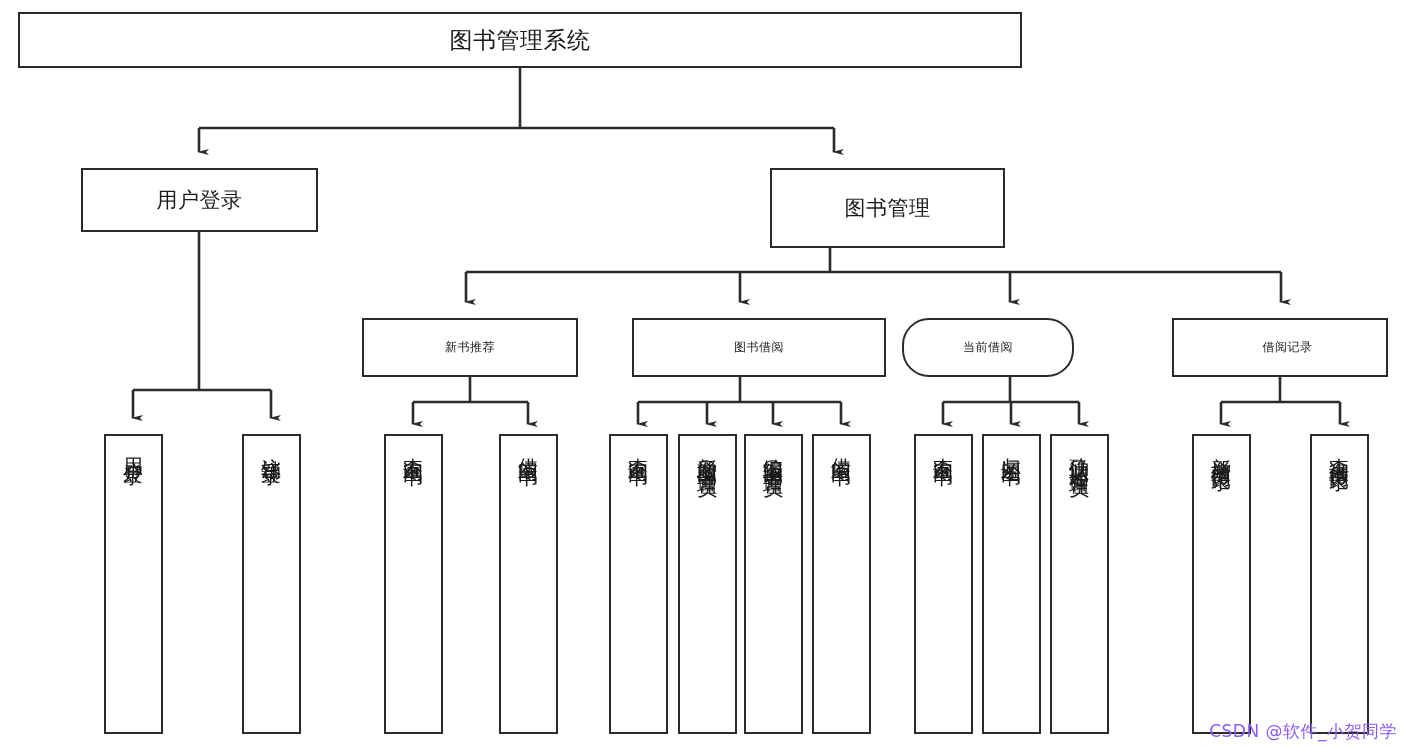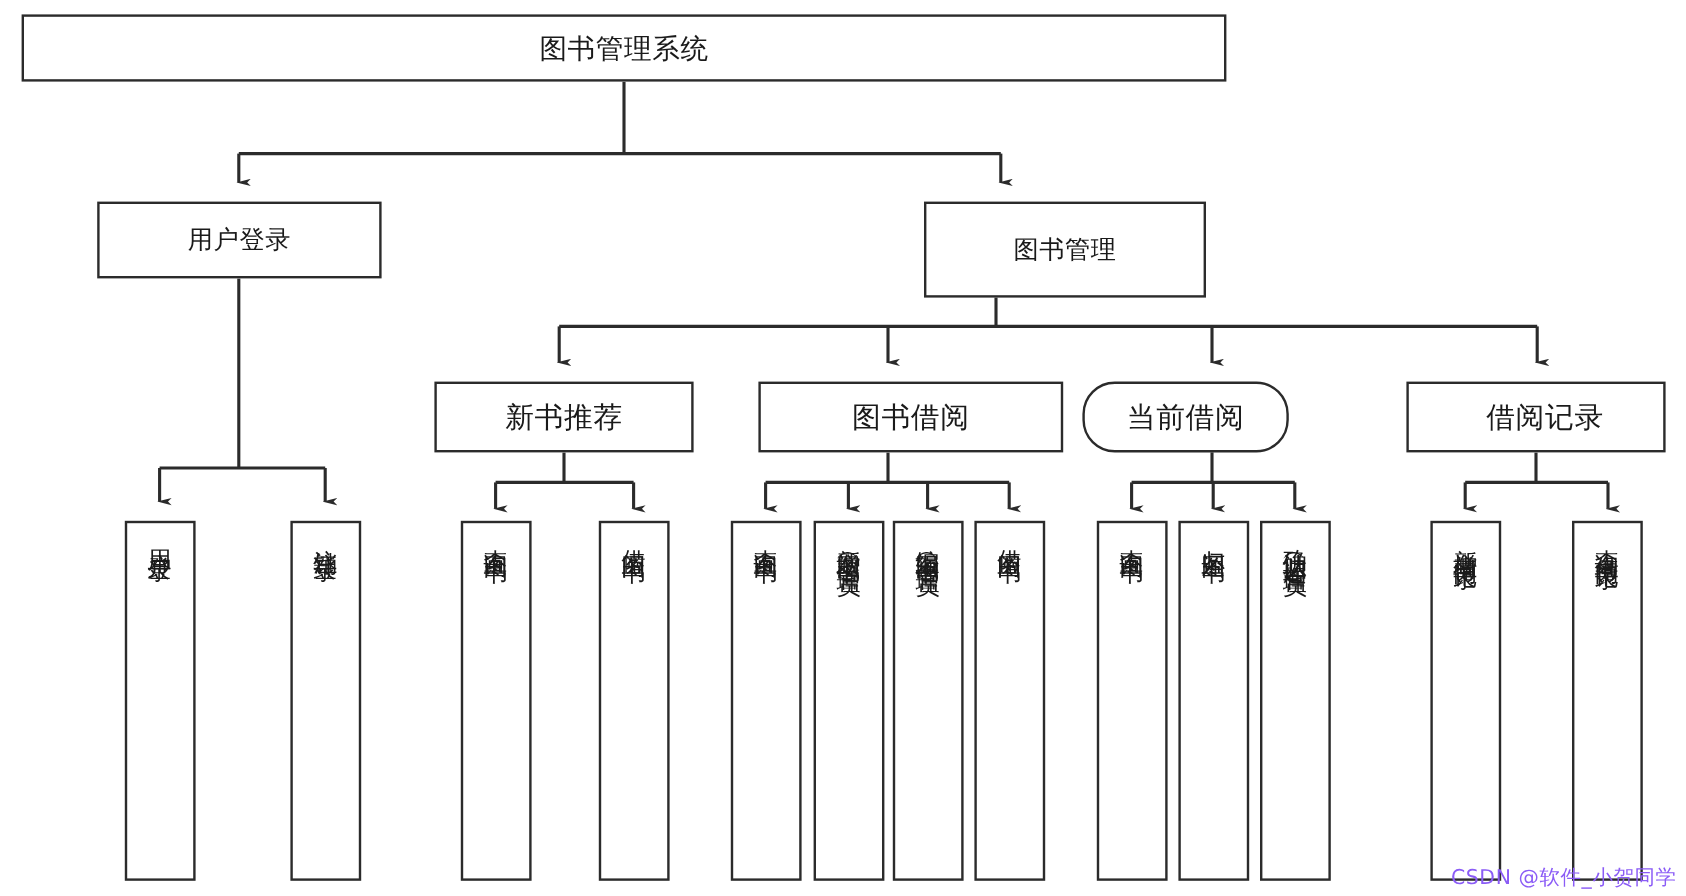--- a/index.html
+++ b/index.html
@@ -50,21 +50,21 @@
   }
   .node.vertical .node-label {
     writing-mode: vertical-rl;
     text-orientation: upright;
     letter-spacing: 3px;
     line-height: 1;
     white-space: nowrap;
   }
   .lvl0 { font-size: 23px; }
   .lvl1 { font-size: 21px; }
-  .lvl2 { font-size: 24px; }
+  .lvl2 { font-size: 12px; }
   .lvl3 { font-size: 20px; }
 
   .watermark {
     position: absolute;
     right: 8px;
     bottom: 4px;
     font-size: 17px;
     color: #8b5cf6;
     letter-spacing: 0.5px;
     white-space: nowrap;

